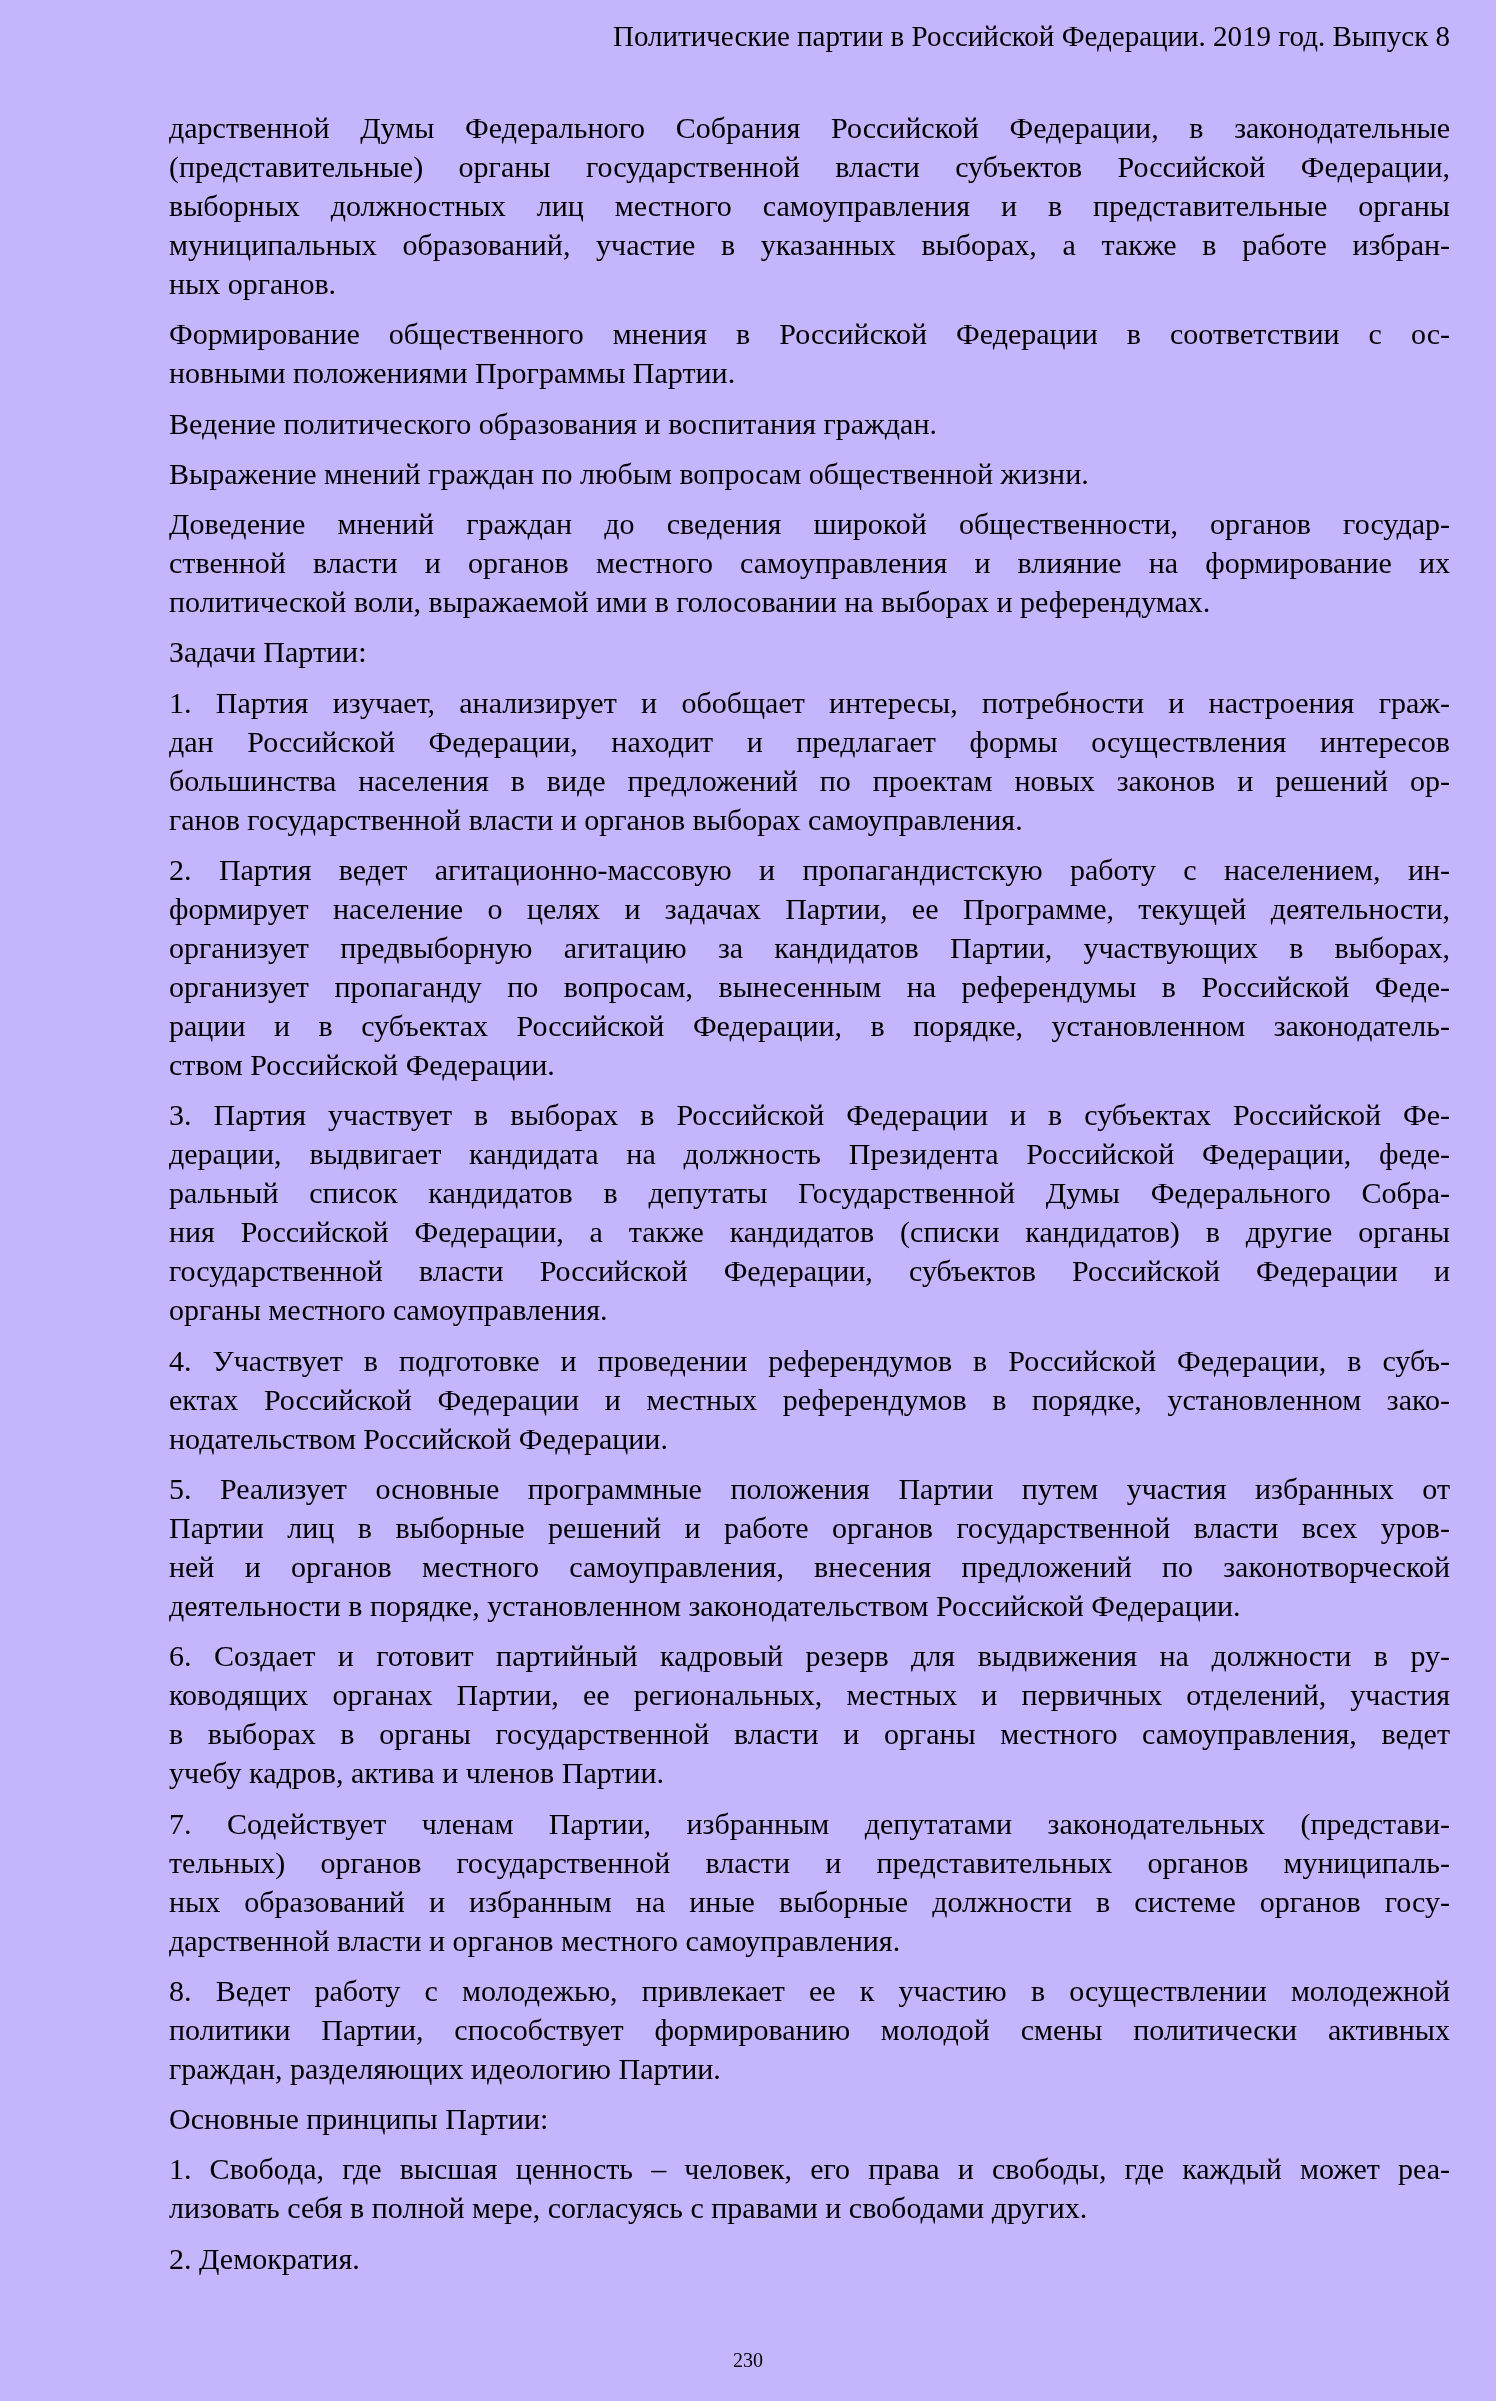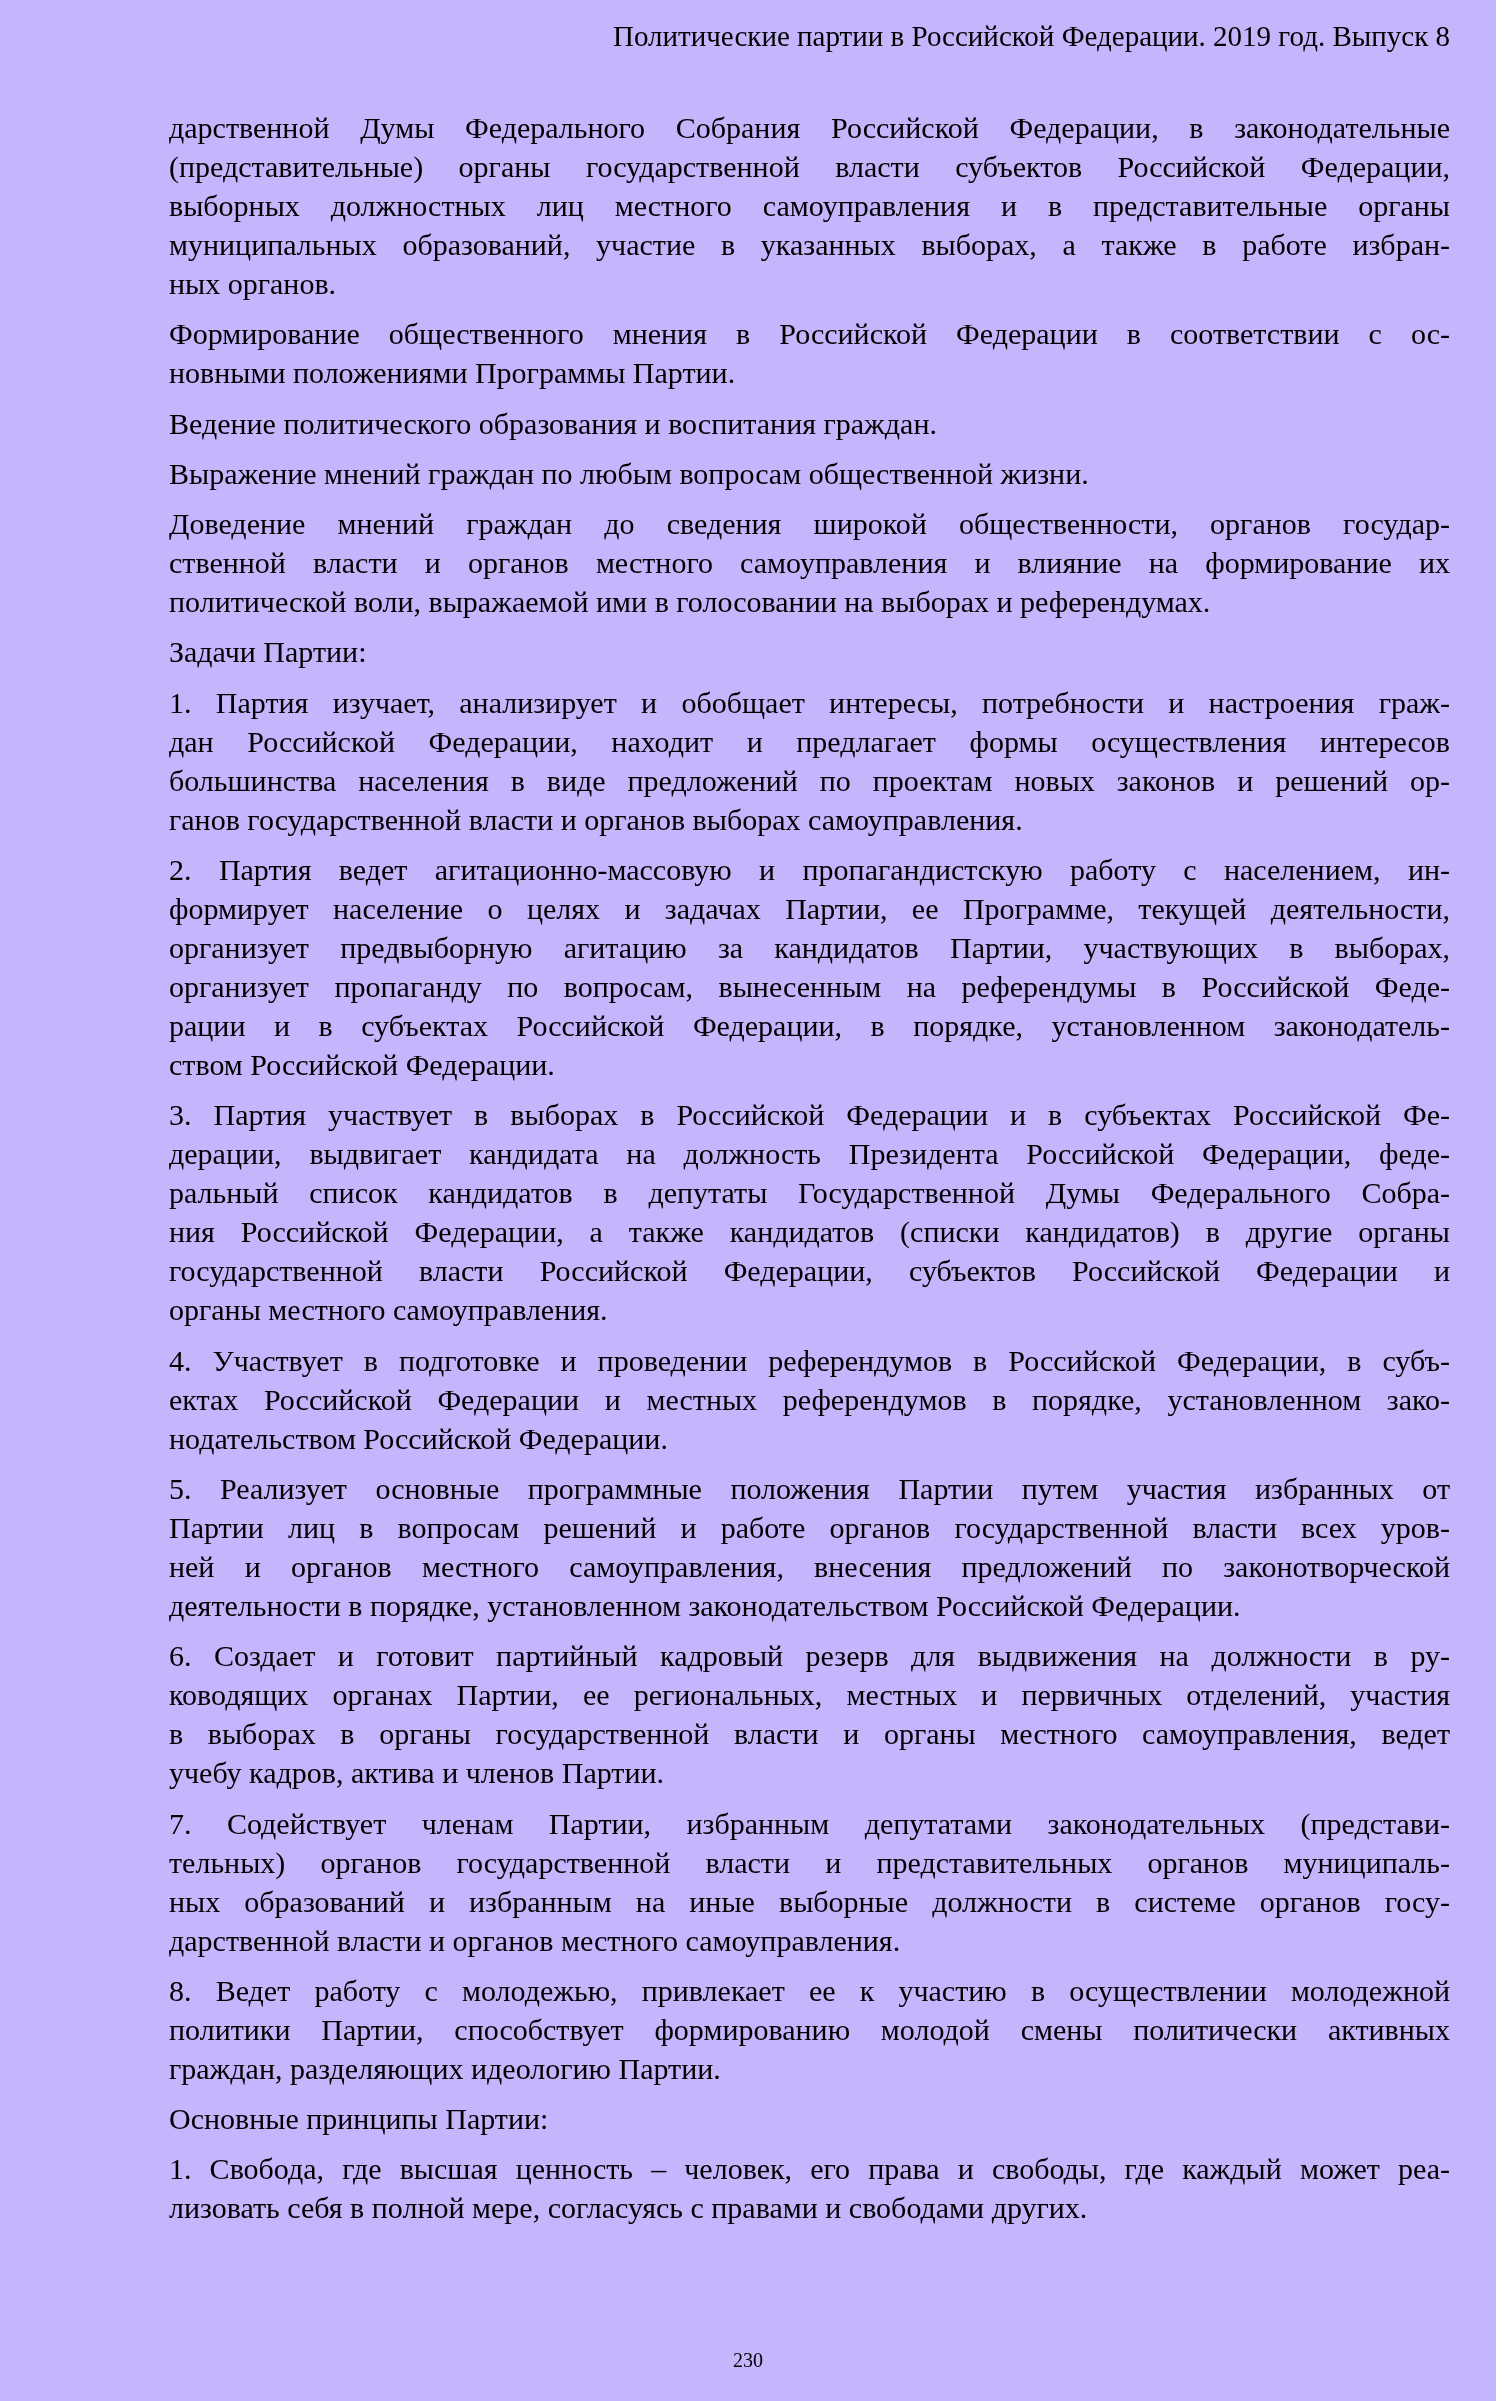--- a/index.html
+++ b/index.html
@@ -109,21 +109,21 @@
         <span class="line">государственной власти Российской Федерации, субъектов Российской Федерации и</span>
         <span class="line last">органы местного самоуправления.</span>
       </p>
       <p class="para">
         <span class="line">4. Участвует в подготовке и проведении референдумов в Российской Федерации, в субъ-</span>
         <span class="line">ектах Российской Федерации и местных референдумов в порядке, установленном зако-</span>
         <span class="line last">нодательством Российской Федерации.</span>
       </p>
       <p class="para">
         <span class="line">5. Реализует основные программные положения Партии путем участия избранных от</span>
-        <span class="line">Партии лиц в вопросам решений и работе органов государственной власти всех уров-</span>
+        <span class="line">Партии лиц в выборные решений и работе органов государственной власти всех уров-</span>
         <span class="line">ней и органов местного самоуправления, внесения предложений по законотворческой</span>
         <span class="line last">деятельности в порядке, установленном законодательством Российской Федерации.</span>
       </p>
       <p class="para">
         <span class="line">6. Создает и готовит партийный кадровый резерв для выдвижения на должности в ру-</span>
         <span class="line">ководящих органах Партии, ее региональных, местных и первичных отделений, участия</span>
         <span class="line">в выборах в органы государственной власти и органы местного самоуправления, ведет</span>
         <span class="line last">учебу кадров, актива и членов Партии.</span>
       </p>
       <p class="para">
@@ -137,17 +137,20 @@
         <span class="line">политики Партии, способствует формированию молодой смены политически активных</span>
         <span class="line last">граждан, разделяющих идеологию Партии.</span>
       </p>
       <p class="para">
         <span class="line last">Основные принципы Партии:</span>
       </p>
       <p class="para">
         <span class="line">1. Свобода, где высшая ценность – человек, его права и свободы, где каждый может реа-</span>
         <span class="line last">лизовать себя в полной мере, согласуясь с правами и свободами других.</span>
       </p>
+      <p class="para">
+        <span class="line last">2. Демократия.</span>
+      </p>
     </main>
 
   <div class="page-number">230</div>
 </div>
 
 
 </body></html>

